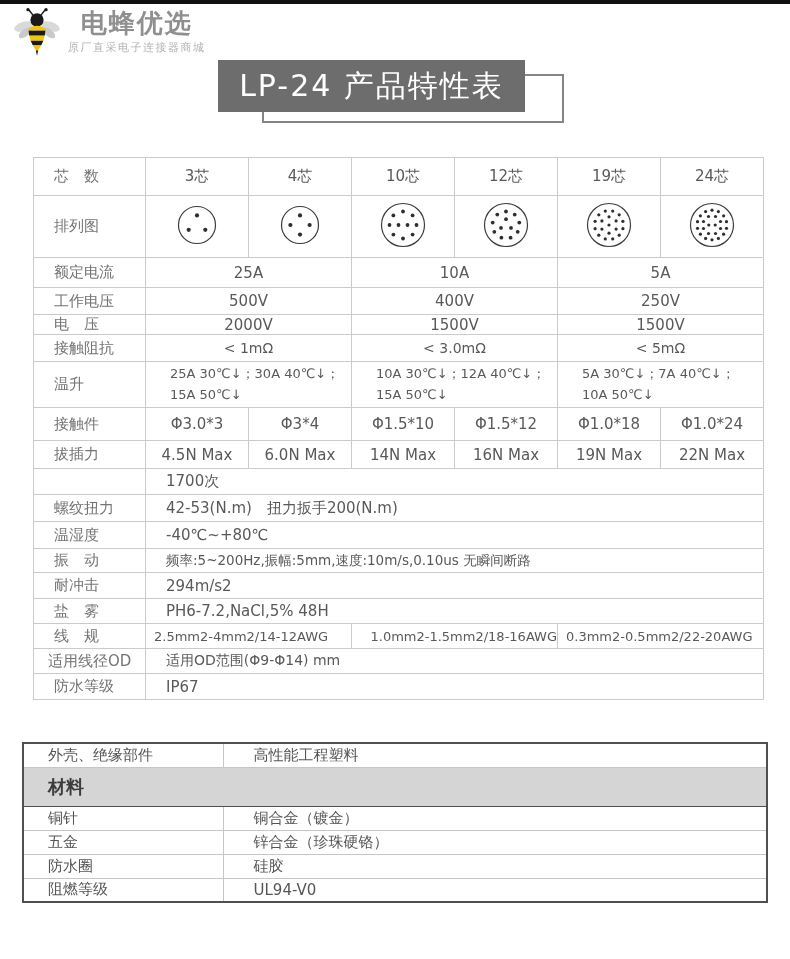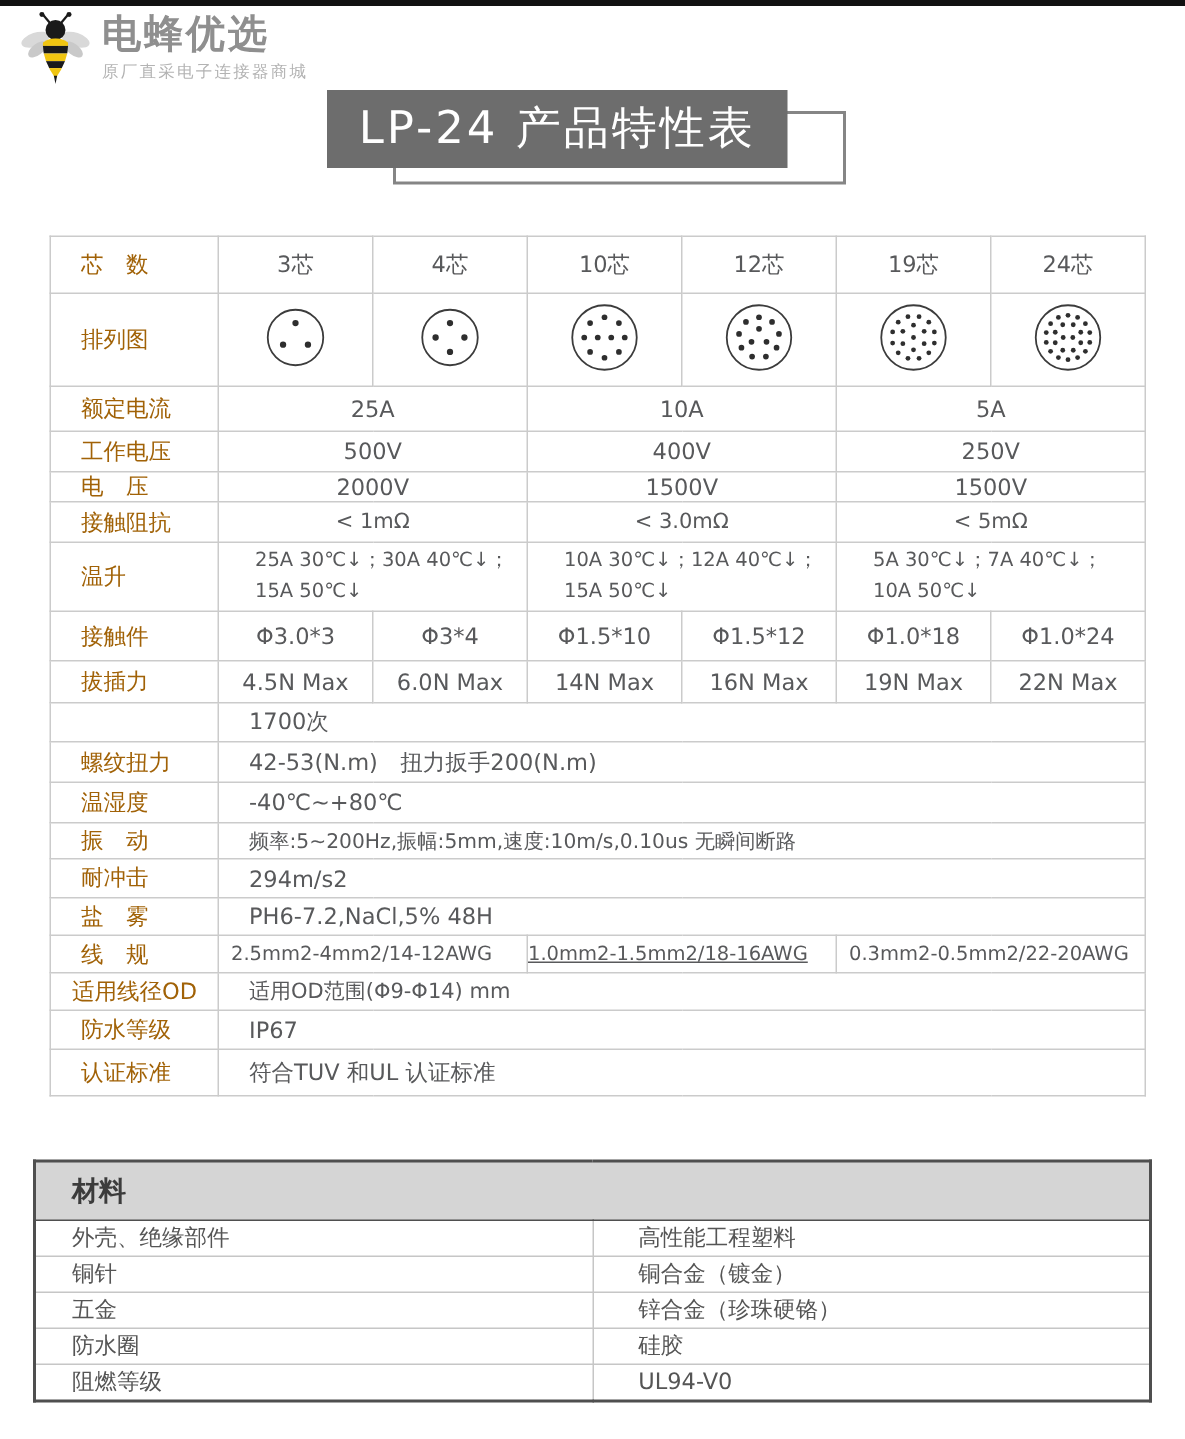--- a/index.html
+++ b/index.html
@@ -5,21 +5,21 @@
   * { margin:0; padding:0; box-sizing:border-box; }
   html,body { background:#ffffff; }
   body {
     width:790px; height:959px; position:relative;
     font-family:"DejaVu Sans","Liberation Sans",sans-serif;
     color:#58595b; overflow:hidden;
   }
   .top-bar { width:100%; height:4px; background:#111111; }
 
   
-  .brand { position:absolute; left:14px; top:8px; display:flex; align-items:center; }
+  .brand { position:absolute; left:14px; top:8px; display:flex; align-items:center;text-align:center; }
   .bee { width:46px; height:48px; }
   .brand-text { margin-left:8px; }
   .brand-name { font-size:26px; font-weight:bold; color:#8f8f8f; letter-spacing:2px; line-height:1.1; }
   .brand-tagline { font-size:11px; color:#b3b3b3; letter-spacing:1.5px; margin-top:2px; }
 
   
   .banner-area { position:relative; height:153px; }
   .banner-outline { position:absolute; left:262px; top:70px; width:302px; height:49px;
     border:2px solid #858585; background:#ffffff; }
   .banner-box { position:absolute; left:218px; top:56px; width:307px; height:52px;
@@ -27,21 +27,21 @@
     text-align:center; line-height:52px; }
 
   
   table.spec {
     border-collapse:collapse; table-layout:fixed;
     width:730px; margin-left:33px;
     font-size:15px;
   }
   table.spec { border:1px solid #b6b6b6; }
   table.spec td { border:1px solid #cbcbcb; vertical-align:middle; }
-  td.lbl { text-align:left; padding-left:20px; color:#a16207; }
+  td.lbl { text-align:left; padding-left:20px; color:#737373; }
   td.val { text-align:center; color:#58595b; }
   td.full { text-align:left; padding-left:20px; color:#58595b; }
 
   tr.r-cores   td { height:38px; }
   tr.r-diag    td { height:62px; }
   tr.r-current td { height:30px; }
   tr.r-wvolt   td { height:27px; }
   tr.r-volt    td { height:17px; }
   tr.r-resist  td { height:27px; font-size:14px; }
   tr.r-resist  td.lbl { font-size:15px; }
@@ -53,21 +53,21 @@
   tr.r-life    td { height:26px; }
   tr.r-torque  td { height:27px; }
   tr.r-humid   td { height:27px; }
   tr.r-vib     td { height:24px; font-size:13.5px; }
   tr.r-vib     td.lbl { font-size:15px; }
   tr.r-shock   td { height:26px; }
   tr.r-salt    td { height:25px; }
   tr.r-wire    td { height:25px; font-size:13px; }
   tr.r-wire    td.lbl { font-size:15px; }
   tr.r-wire    td.val { text-align:left; padding-left:8px; }
-  tr.r-wire    td.val.mid { text-align:left; padding-left:0;text-decoration:underline; }
+  tr.r-wire    td.val.mid { text-align:right; padding-left:0; }
   tr.r-od      td { height:25px; font-size:14px; }
   tr.r-od      td.lbl { font-size:15px; padding-left:14px; }
   tr.r-ip      td { height:26px; }
   tr.r-cert    td { height:31px; }
 
   .pins { display:inline-block; line-height:0; }
 
   
   table.materials {
     border-collapse:collapse; table-layout:fixed;
@@ -318,37 +318,33 @@
     <td class="val" colspan="2">0.3mm2-0.5mm2/22-20AWG</td>
   </tr>
   <tr class="r-od">
     <td class="lbl">适用线径OD</td>
     <td class="full" colspan="6">适用OD范围(Φ9-Φ14) mm</td>
   </tr>
   <tr class="r-ip">
     <td class="lbl">防水等级</td>
     <td class="full" colspan="6">IP67</td>
   </tr>
-  <tr class="r-cert">
-    <td class="lbl">认证标准</td>
-    <td class="full" colspan="6">符合TUV 和UL 认证标准</td>
-  </tr>
 </tbody>
   </table>
 
 <table class="materials">
   <tbody>
       <tr>
-    <th colspan="2">材料</th>
-  </tr>
-  <tr>
     <td class="m-lbl">外壳、绝缘部件</td>
     <td class="m-val">高性能工程塑料</td>
   </tr>
   <tr>
+    <th colspan="2">材料</th>
+  </tr>
+  <tr>
     <td class="m-lbl">铜针</td>
     <td class="m-val">铜合金（镀金）</td>
   </tr>
   <tr>
     <td class="m-lbl">五金</td>
     <td class="m-val">锌合金（珍珠硬铬）</td>
   </tr>
   <tr>
     <td class="m-lbl">防水圈</td>
     <td class="m-val">硅胶</td>

